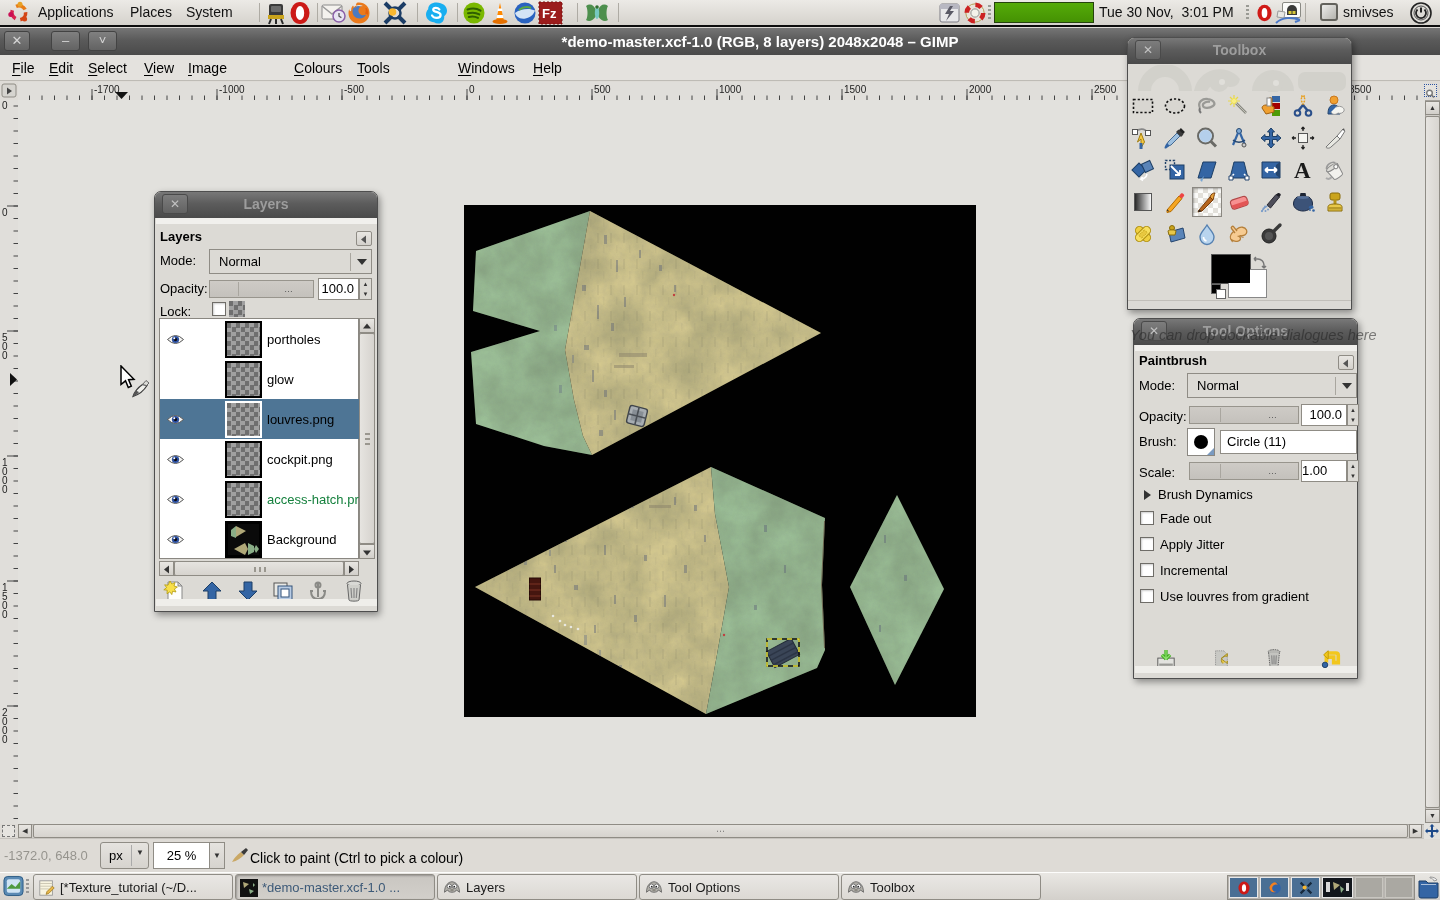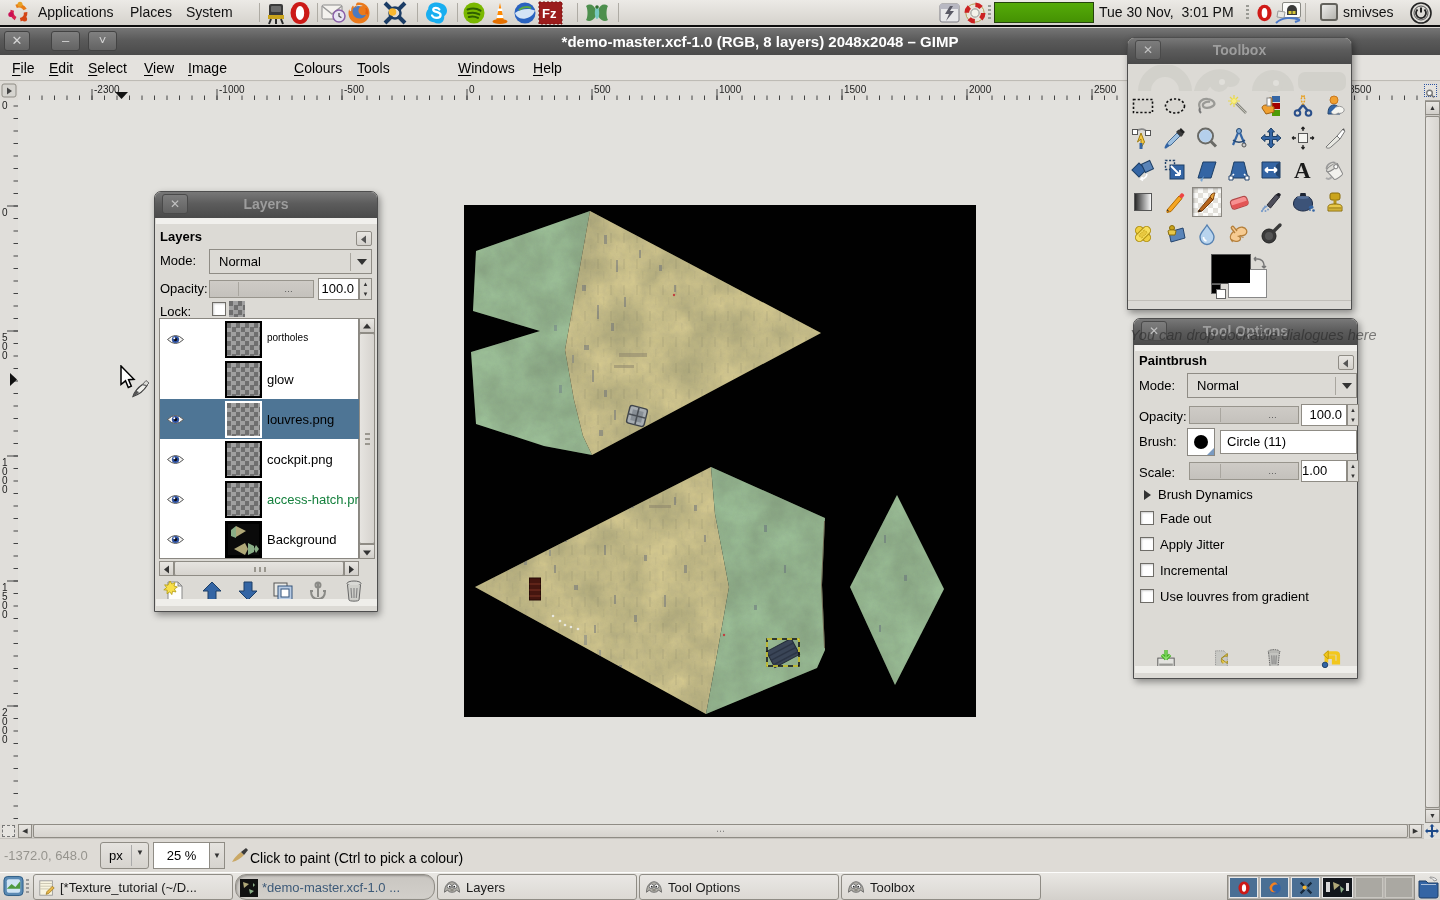--- a/index.html
+++ b/index.html
@@ -180,21 +180,21 @@
         <path d="M7 5.5 l5 3.5 -5 3.5z" fill="#444"></path>
       </svg></div>
 
   <svg class="abs" style="left:18px;top:55px;" width="1410" height="18">
     <rect width="1410" height="18" fill="#e0deda"></rect>
     <g stroke="#444">
         <path d="M-1,13.5V18M11.5,13.5V18M24,13.5V18M36.5,13.5V18M49,13.5V18M61.5,13.5V18M74,13.5V18M86.5,13.5V18M99,13.5V18M111.5,13.5V18M124,13.5V18M136.5,13.5V18M149,13.5V18M161.5,13.5V18M174,13.5V18M186.5,13.5V18M199,13.5V18M211.5,13.5V18M224,13.5V18M236.5,13.5V18M249,13.5V18M261.5,13.5V18M274,13.5V18M286.5,13.5V18M299,13.5V18M311.5,13.5V18M324,13.5V18M336.5,13.5V18M349,13.5V18M361.5,13.5V18M374,13.5V18M386.5,13.5V18M399,13.5V18M411.5,13.5V18M424,13.5V18M436.5,13.5V18M449,13.5V18M461.5,13.5V18M474,13.5V18M486.5,13.5V18M499,13.5V18M511.5,13.5V18M524,13.5V18M536.5,13.5V18M549,13.5V18M561.5,13.5V18M574,13.5V18M586.5,13.5V18M599,13.5V18M611.5,13.5V18M624,13.5V18M636.5,13.5V18M649,13.5V18M661.5,13.5V18M674,13.5V18M686.5,13.5V18M699,13.5V18M711.5,13.5V18M724,13.5V18M736.5,13.5V18M749,13.5V18M761.5,13.5V18M774,13.5V18M786.5,13.5V18M799,13.5V18M811.5,13.5V18M824,13.5V18M836.5,13.5V18M849,13.5V18M861.5,13.5V18M874,13.5V18M886.5,13.5V18M899,13.5V18M911.5,13.5V18M924,13.5V18M936.5,13.5V18M949,13.5V18M961.5,13.5V18M974,13.5V18M986.5,13.5V18M999,13.5V18M1011.5,13.5V18M1024,13.5V18M1036.5,13.5V18M1049,13.5V18M1061.5,13.5V18M1074,13.5V18M1086.5,13.5V18M1099,13.5V18M1111.5,13.5V18M1124,13.5V18M1136.5,13.5V18M1149,13.5V18M1161.5,13.5V18M1174,13.5V18M1186.5,13.5V18M1199,13.5V18M1211.5,13.5V18M1224,13.5V18M1236.5,13.5V18M1249,13.5V18M1261.5,13.5V18M1274,13.5V18M1286.5,13.5V18M1299,13.5V18M1311.5,13.5V18M1324,13.5V18M1336.5,13.5V18M1349,13.5V18M1361.5,13.5V18M1374,13.5V18M1386.5,13.5V18M1399,13.5V18M74,7V18M199,7V18M324,7V18M449,7V18M574,7V18M699,7V18M824,7V18M949,7V18M1074,7V18M1199,7V18M1324,7V18"></path>
       </g>
   </svg>
   <div id="hnums" class="abs" style="left:18px;top:55px;width:1410px;height:18px;overflow:hidden;">
-      <span class="abs" style="left:76px;top:2px;font-size:10px;color:#222;">-2300</span>
+      <span class="abs" style="left:76px;top:2px;font-size:10px;color:#222;">-1700</span>
       <span class="abs" style="left:201px;top:2px;font-size:10px;color:#222;">-1000</span>
       <span class="abs" style="left:326px;top:2px;font-size:10px;color:#222;">-500</span>
       <span class="abs" style="left:451px;top:2px;font-size:10px;color:#222;">0</span>
       <span class="abs" style="left:576px;top:2px;font-size:10px;color:#222;">500</span>
       <span class="abs" style="left:701px;top:2px;font-size:10px;color:#222;">1000</span>
       <span class="abs" style="left:826px;top:2px;font-size:10px;color:#222;">1500</span>
       <span class="abs" style="left:951px;top:2px;font-size:10px;color:#222;">2000</span>
       <span class="abs" style="left:1076px;top:2px;font-size:10px;color:#222;">2500</span>
       <span class="abs" style="left:1201px;top:2px;font-size:10px;color:#222;">3000</span>
       <span class="abs" style="left:1331px;top:2px;font-size:10px;color:#222;">3500</span>
@@ -416,21 +416,21 @@
   <div class="abs chk" style="left:57px;top:110px;"></div>
   <div class="abs checker" style="left:74px;top:109px;width:16px;height:16px;"></div>
   <div class="abs" style="left:4px;top:126px;width:200px;height:241px;background:#fff;border:1px solid #8a8781;"></div>
   <svg class="eye abs" style="left:12px;top:142px" viewBox="0 0 17 11">
       <path d="M0.5 5.5 Q8.5 -2.5 16.5 5.5 Q8.5 13.5 0.5 5.5z" fill="#f4f4f2" stroke="#555" stroke-width="1"></path>
       <circle cx="8.5" cy="5.5" r="3.6" fill="#2a4fa0"></circle>
       <circle cx="8.5" cy="5.5" r="1.7" fill="#0a0a14"></circle>
       <circle cx="7.3" cy="4.3" r="1" fill="#fff"></circle>
     </svg>
     <div class="abs checker" style="left:70px;top:129px;width:37px;height:37px;border:2px solid #000;"></div>
-    <div class="abs" style="left:112px;top:140px;font-size:10px;color:#000;">portholes</div>
+    <div class="abs" style="left:112px;top:140px;font-size:13px;color:#000;">portholes</div>
     <div class="abs checker" style="left:70px;top:169px;width:37px;height:37px;border:2px solid #000;"></div>
     <div class="abs" style="left:112px;top:180px;font-size:13px;color:#000;">glow</div>
     <div class="abs" style="left:5px;top:207px;width:199px;height:40px;background:#4e7595;"></div>
     <svg class="eye abs" style="left:12px;top:222px" viewBox="0 0 17 11">
       <path d="M0.5 5.5 Q8.5 -2.5 16.5 5.5 Q8.5 13.5 0.5 5.5z" fill="#f4f4f2" stroke="#555" stroke-width="1"></path>
       <circle cx="8.5" cy="5.5" r="3.6" fill="#2a4fa0"></circle>
       <circle cx="8.5" cy="5.5" r="1.7" fill="#0a0a14"></circle>
       <circle cx="7.3" cy="4.3" r="1" fill="#fff"></circle>
     </svg>
     <div class="abs checker" style="left:70px;top:209px;width:37px;height:37px;border:2px solid #fff;"></div>
@@ -816,21 +816,21 @@
     </svg>
   <div class="abs" style="left:26px;top:6px;width:3px;height:16px;background:repeating-linear-gradient(#999 0 2px,transparent 2px 4px);"></div>
   <div class="task abs" style="left:33px;width:200px;">
       <svg class="abs" style="left:4px;top:4px" width="18" height="18" viewBox="0 0 20 20">
         <rect x="2" y="2" width="14" height="16" fill="#f8f4e0" stroke="#999"></rect>
         <path d="M2 5 h14 M2 8 h14 M2 11 h10" stroke="#c8c4b0"></path>
         <path d="M10 14 l6-6 2 2 -6 6 -3 1z" fill="#e8b84a" stroke="#a8822a"></path>
       </svg>
       <span class="abs" style="left:26px;top:5px;">[*Texture_tutorial (~/D...</span>
     </div>
-  <div class="task abs" style="left:235px;width:200px;background:linear-gradient(#c9c6c1,#d2cfca);box-shadow:inset 1px 1px 2px rgba(0,0,0,0.25);border-radius:11px;">
+  <div class="task abs" style="left:235px;width:200px;background:linear-gradient(#c9c6c1,#d2cfca);box-shadow:inset 1px 1px 2px rgba(0,0,0,0.25);">
       <svg class="abs" style="left:4px;top:4px" width="18" height="18" viewBox="0 0 18 18">
         <rect width="18" height="18" fill="#111"></rect>
         <path d="M3 3 l6 2 -5 4z" fill="#b0a878"></path>
         <path d="M9 10 l5 2 -4 3z" fill="#8aae87"></path>
         <path d="M13 4 l2 2 -2 2z" fill="#8aae87"></path>
       </svg>
       <span class="abs" style="left:26px;top:5px;color:#3d5a78;">*demo-master.xcf-1.0 ...</span>
     </div>
   <div class="task abs" style="left:437px;width:200px;">
       <span class="abs" style="left:5px;top:5px;"><svg width="18" height="14" viewBox="0 0 24 18">

